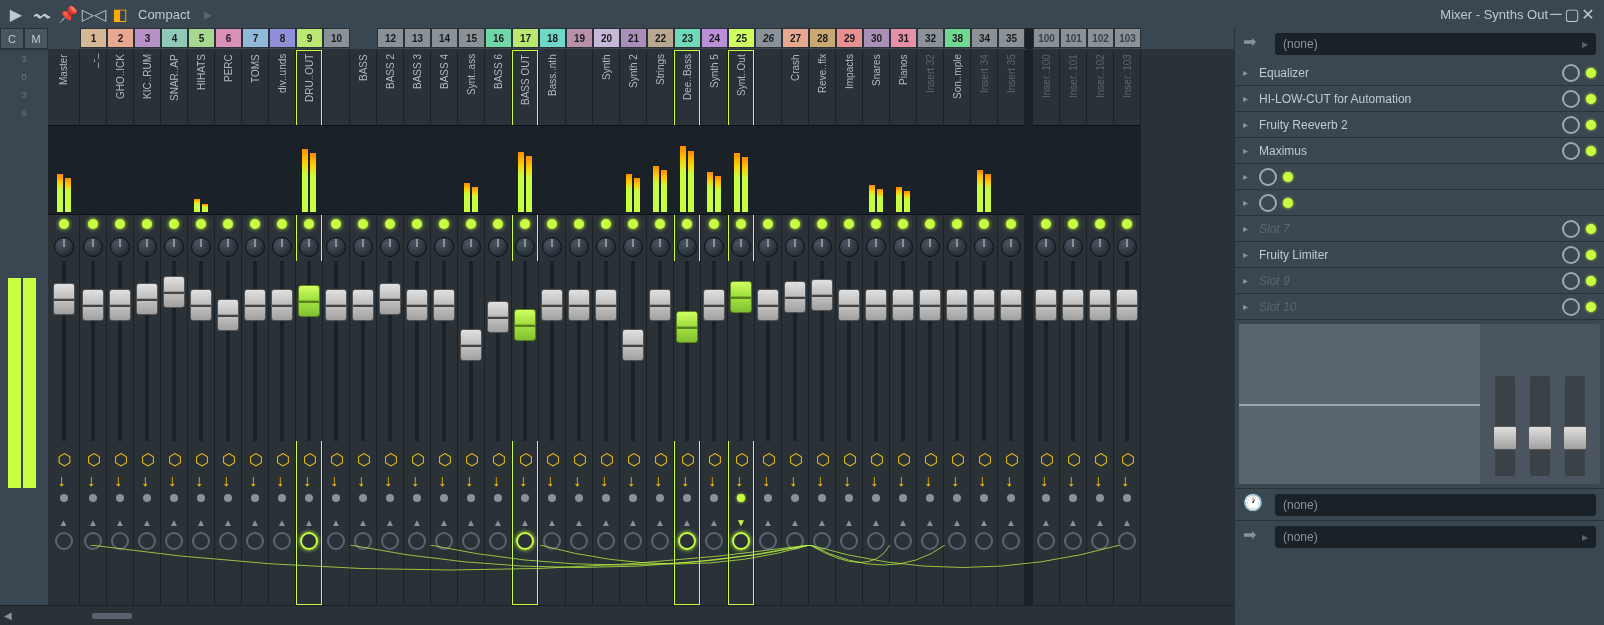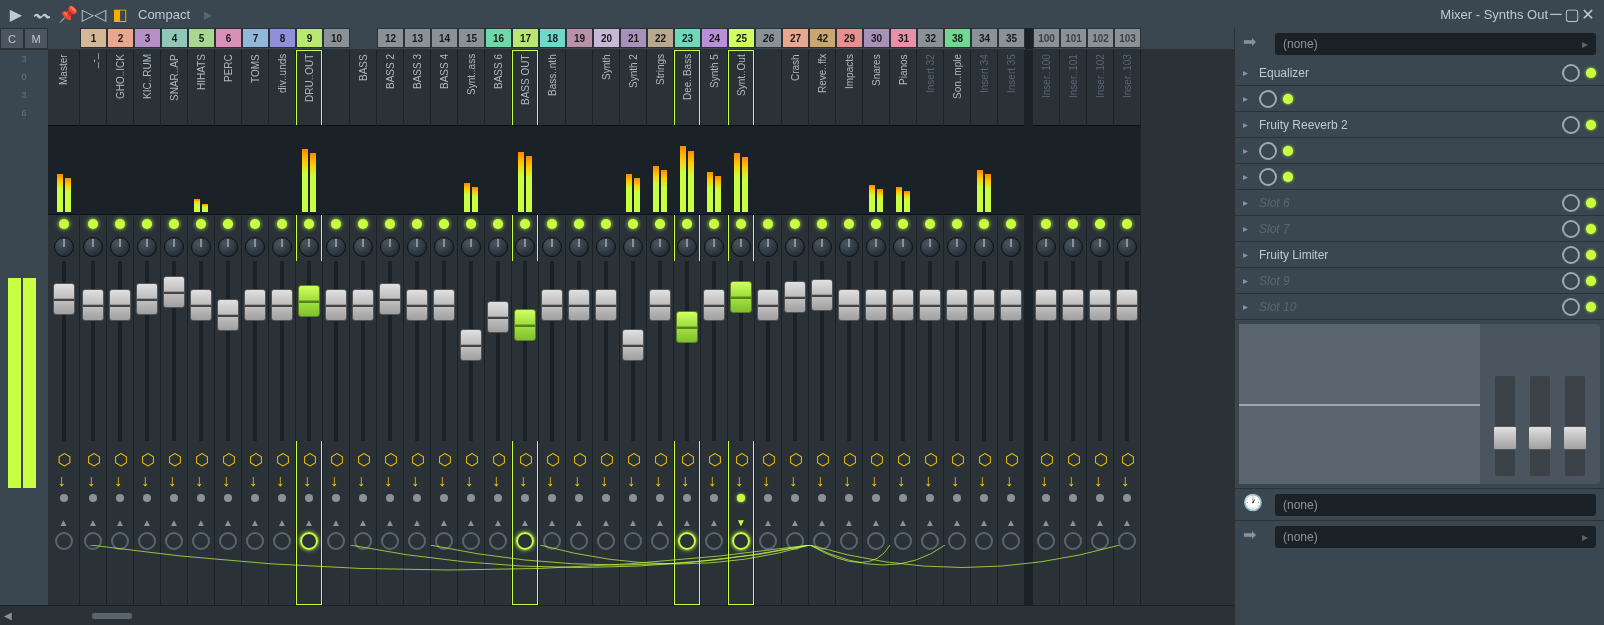--- a/index.html
+++ b/index.html
@@ -141,21 +141,21 @@
           <div class="track-num" style="background: rgb(112, 216, 200);">18</div>
           <div class="track-num" style="background: rgb(184, 144, 168);">19</div>
           <div class="track-num" style="background: rgb(200, 184, 216);">20</div>
           <div class="track-num" style="background: rgb(168, 144, 184);">21</div>
           <div class="track-num" style="background: rgb(184, 168, 144);">22</div>
           <div class="track-num" style="background: rgb(112, 216, 184);">23</div>
           <div class="track-num" style="background: rgb(184, 144, 216);">24</div>
           <div class="track-num" style="background: rgb(208, 255, 96); font-weight: bold;">25</div>
           <div class="track-num" style="background: rgb(138, 146, 152); font-style: italic;">26</div>
           <div class="track-num" style="background: rgb(232, 168, 144);">27</div>
-          <div class="track-num" style="background: rgb(200, 168, 112);">42</div>
+          <div class="track-num" style="background: rgb(200, 168, 112);">28</div>
           <div class="track-num" style="background: rgb(232, 144, 144);">29</div>
           <div class="track-num" style="background: rgb(168, 144, 184);">30</div>
           <div class="track-num" style="background: rgb(232, 144, 168);">31</div>
           <div class="track-num" style="background: rgb(138, 146, 152);">32</div>
           <div class="track-num" style="background: rgb(112, 216, 144);">38</div>
           <div class="track-num" style="background: rgb(138, 146, 152);">34</div>
           <div class="track-num" style="background: rgb(138, 146, 152);">35</div>
         </div>
       <div style="width:8px;background:#1a2228"></div>
       <div id="track-nums-r" style="display:flex">
@@ -1211,42 +1211,43 @@
     </div>
     <div class="fx-slots" id="fx-slots">
         <div class="fx-slot">
           <span class="fx-arrow">▸</span>
           <span class="fx-name">Equalizer</span>
           <span class="fx-knob"></span>
           <span class="fx-led"></span>
         </div>
         <div class="fx-slot">
           <span class="fx-arrow">▸</span>
+          <span class="fx-name">HI-LOW-CUT for Automation</span>
           <span class="fx-knob"></span>
           <span class="fx-led"></span>
         </div>
         <div class="fx-slot">
           <span class="fx-arrow">▸</span>
           <span class="fx-name">Fruity Reeverb 2</span>
           <span class="fx-knob"></span>
           <span class="fx-led"></span>
         </div>
         <div class="fx-slot">
           <span class="fx-arrow">▸</span>
+          <span class="fx-name">Maximus</span>
           <span class="fx-knob"></span>
           <span class="fx-led"></span>
         </div>
         <div class="fx-slot">
           <span class="fx-arrow">▸</span>
           <span class="fx-knob"></span>
           <span class="fx-led"></span>
         </div>
         <div class="fx-slot">
           <span class="fx-arrow">▸</span>
-          <span class="fx-name empty">Slot 6</span>
           <span class="fx-knob"></span>
           <span class="fx-led"></span>
         </div>
         <div class="fx-slot">
           <span class="fx-arrow">▸</span>
           <span class="fx-name empty">Slot 7</span>
           <span class="fx-knob"></span>
           <span class="fx-led"></span>
         </div>
         <div class="fx-slot">

